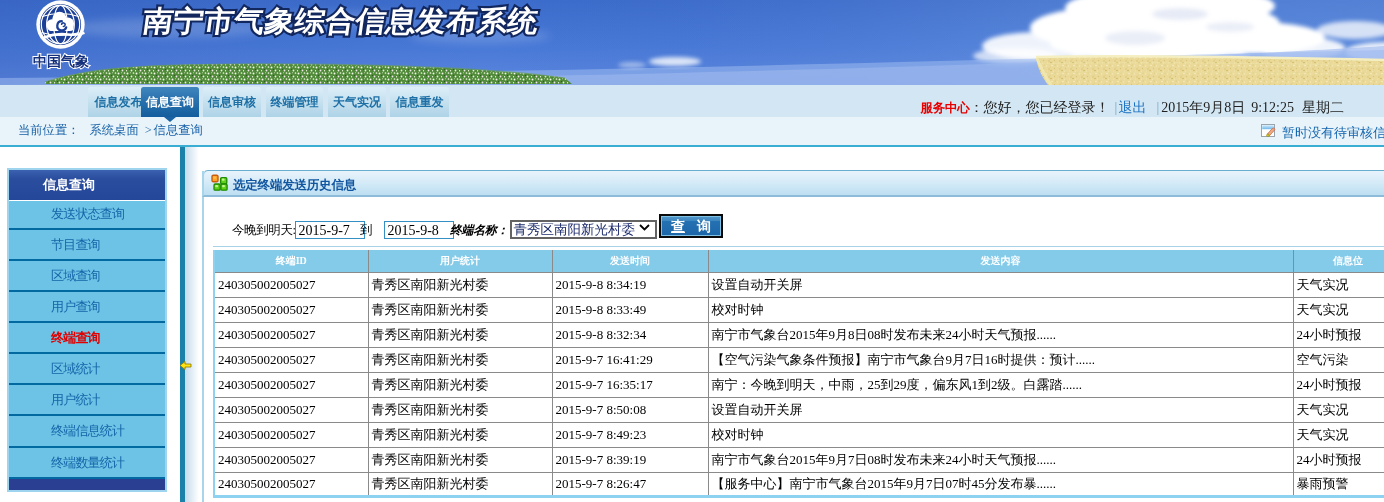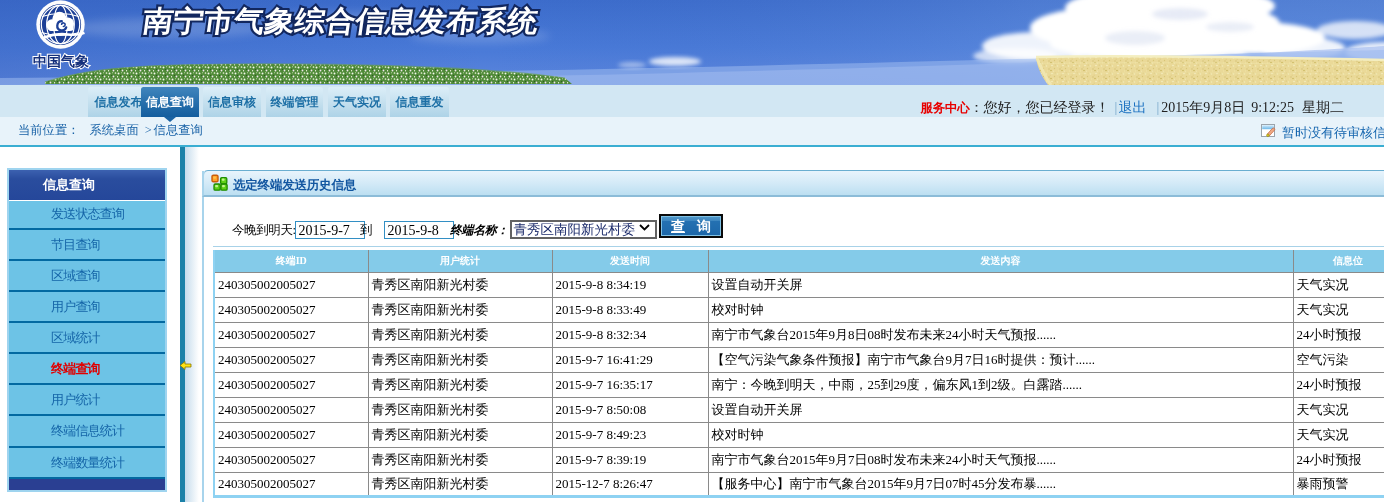--- a/index.html
+++ b/index.html
@@ -198,22 +198,22 @@
 <path d="M6.2,10.2 L11.2,4.6 Q12.3,3.4 13.3,4.4 Q14.3,5.4 13.2,6.5 L8.2,12 Z" fill="#eda984" stroke="#c4623c" stroke-width="0.7"></path>
 <circle cx="6.9" cy="11.3" r="1.3" fill="#d8c828" stroke="#8a7a00" stroke-width="0.5"></circle>
 </svg>
 <div id="crumbright">暂时没有待审核信息！</div>
 <div id="sb">
   <div id="sbh">信息查询</div>
   <div class="sbi first">发送状态查询</div>
   <div class="sbi">节目查询</div>
   <div class="sbi">区域查询</div>
   <div class="sbi">用户查询</div>
+  <div class="sbi act">终端查询</div>
   <div class="sbi">区域统计</div>
-  <div class="sbi act">终端查询</div>
   <div class="sbi">用户统计</div>
   <div class="sbi">终端信息统计</div>
   <div class="sbi">终端数量统计</div>
   <div id="sbf"></div>
 </div>
 <div id="divider"></div>
 <div id="divfade"></div>
 <svg id="colarrow" width="12" height="9">
     <path d="M0,4.5 L5,0.5 L5,3 L11,3 L11,6 L5,6 L5,8.5 Z" fill="#ffe214" stroke="#8a7a00" stroke-width="0.8"></path>
   </svg>
@@ -308,18 +308,18 @@
 <tr>
         <td>240305002005027</td>
         <td>青秀区南阳新光村委</td>
         <td>2015-9-7 8:39:19</td>
         <td>南宁市气象台2015年9月7日08时发布未来24小时天气预报......</td>
         <td>24小时预报</td>
       </tr>
 <tr class="last">
         <td>240305002005027</td>
         <td>青秀区南阳新光村委</td>
-        <td>2015-12-7 8:26:47</td>
+        <td>2015-9-7 8:26:47</td>
         <td>【服务中心】南宁市气象台2015年9月7日07时45分发布暴......</td>
         <td>暴雨预警</td>
       </tr>
 </tbody>
   </table>
 
 </body></html>

